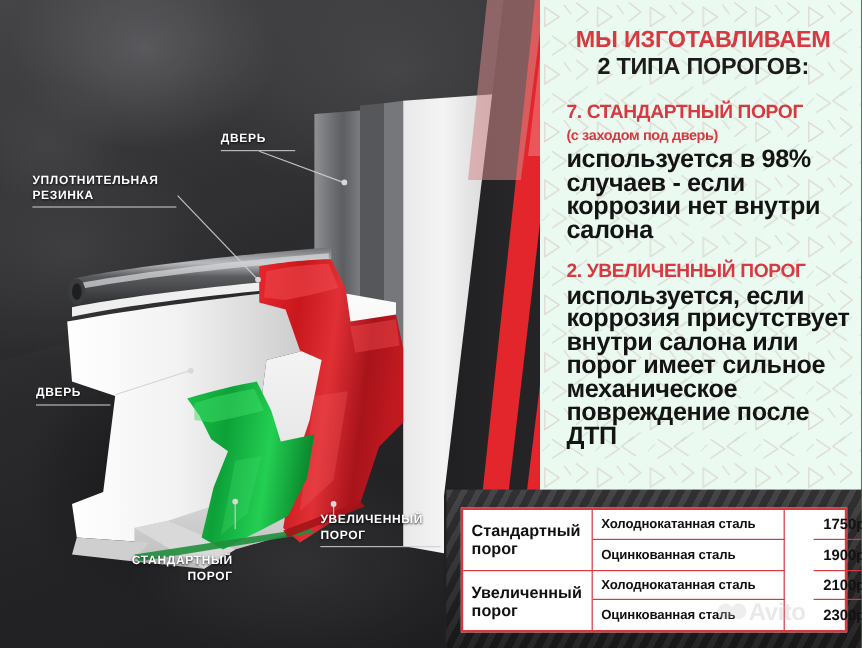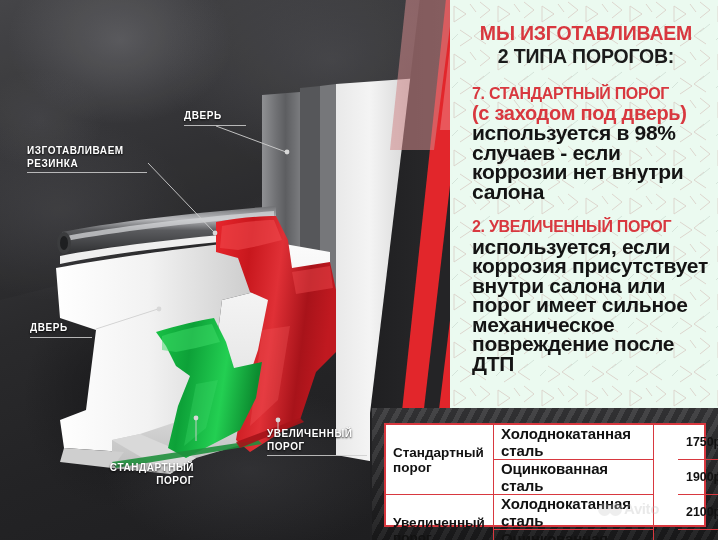--- a/index.html
+++ b/index.html
@@ -74,21 +74,21 @@
     color:#1b1b1b; font-size:19.5px; font-weight:700; line-height:23px;
     letter-spacing:-.2px; text-align:center; margin-left:-8px;
   }
 
   .blk { margin-top:16px; }
   .blk .head {
     color:#d8383f; font-size:16px; font-weight:700; line-height:19.5px;
     letter-spacing:-.3px;
   }
   .blk .sub {
-    color:#d8383f; font-size:20px; font-weight:700; line-height:19.5px;
+    color:#d8383f; font-size:12px; font-weight:700; line-height:19.5px;
     letter-spacing:-.3px;
   }
   .blk .body {
     color:#141414; font-size:21px; font-weight:700; line-height:19.5px;
     letter-spacing:-.3px;
   }
 
   
   .bottomband {
     position:absolute; left:372px; top:408px; width:346px; height:132px;
@@ -110,38 +110,38 @@
     font-size:10px;
   }
   .ptable .cell { display:flex; align-items:center; padding:0 5px; }
   .ptable .namecell {
     grid-column:1; color:#111; font-size:13.5px; font-weight:700;
     line-height:15px; border-right:1.6px solid #d8383f; padding-left:7px;
   }
   .ptable .n1 { grid-row:1 / span 2; }
   .ptable .n2 { grid-row:3 / span 2; border-top:1.6px solid #d8383f; }
   .ptable .mat {
-    grid-column:2; color:#111; font-size:15px; font-weight:700;
+    grid-column:2; color:#111; font-size:11px; font-weight:700;
     border-right:1.6px solid #d8383f; padding-left:7px; letter-spacing:-.1px;
   }
   .ptable .prc {
     grid-column:3; color:#111; font-size:12.4px; font-weight:700;
     justify-content:flex-start; padding-left:8px;margin-left:24px;
   }
   .ptable .rb { border-bottom:1.6px solid #d8383f; }
   .ptable .rt { border-top:1.6px solid #d8383f; }
 
   
   .wm {
     position:absolute; left:596px; top:492px; width:116px; height:40px;
     opacity:.30; pointer-events:none;
   }
   .wm .wtxt {
     position:absolute; left:28px; top:8px;
-    color:#b9b9b9; font-size:15px; font-weight:700; letter-spacing:-.4px;
+    color:#b9b9b9; font-size:20px; font-weight:700; letter-spacing:-.4px;
     font-family:"Liberation Sans", sans-serif;
   }
   .wm .wc1, .wm .wc2 {
     position:absolute; top:11px; width:13px; height:13px;
     border-radius:50%; background:#c8c8c8;
   }
   .wm .wc1 { left:2px; } .wm .wc2 { left:13px; }
 </style>
 </head>
 <body>
@@ -254,21 +254,21 @@
     </g>
   </svg>
 
 
   <div class="cal" style="left:184px; top:110px; width:62px;">
     <div class="txt">ДВЕРЬ</div>
     <div class="rule"></div>
   </div>
 
   <div class="cal" style="left:27px; top:145px; width:120px;">
-    <div class="txt">ИЗГОТАВЛИВАЕМ
+    <div class="txt">УПЛОТНИТЕЛЬНАЯ
 РЕЗИНКА</div>
     <div class="rule"></div>
   </div>
 
   <div class="cal" style="left:30px; top:322px; width:62px;">
     <div class="txt">ДВЕРЬ</div>
     <div class="rule"></div>
   </div>
 
   <div class="cal" style="left:90px; top:462px; width:104px; text-align:right;">

